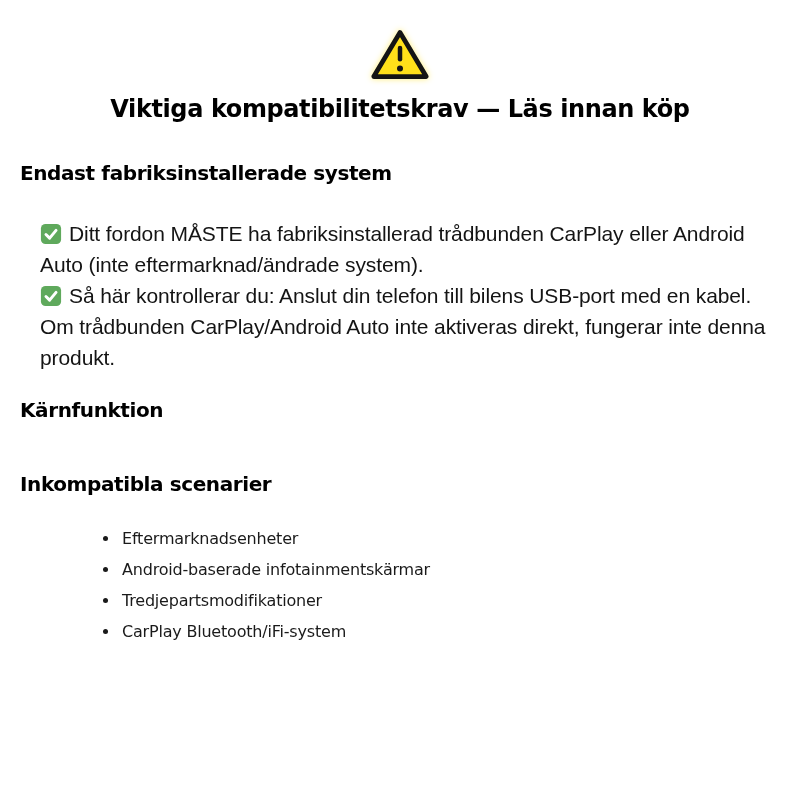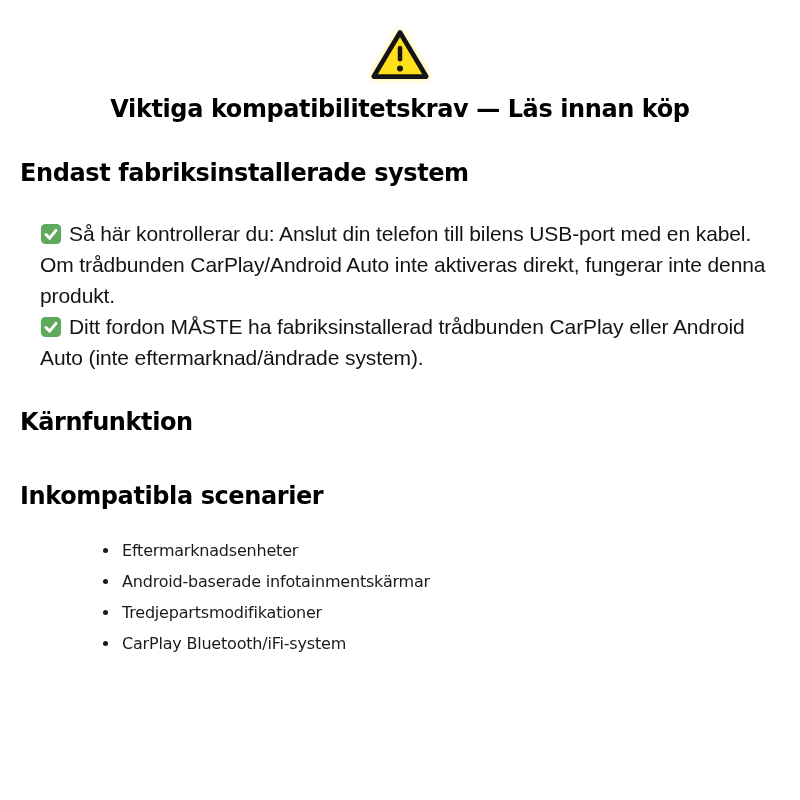--- a/index.html
+++ b/index.html
@@ -24,27 +24,27 @@
     line-height:33px;
     letter-spacing:-0.4px;
     color:#000000;
   }
 
   .section-heading {
     margin:0;
     padding-left:20px;
     font-family:"DejaVu Sans", sans-serif;
     font-weight:bold;
-    font-size:24px;
+    font-size:20px;
     line-height:38px;
     letter-spacing:-0.4px;
     color:#000000;
   }
   .heading-1 { margin-top:28px; }
-  .heading-2 { margin-top:30px; }
+  .heading-2 { margin-top:18px; }
   .heading-3 { margin-top:36px; }
 
   .para-block {
     margin:0 16px 0 40px;
     max-width:744px;
     font-size:21px;
     line-height:31px;
     letter-spacing:-0.1px;
     color:#141414;
   }
@@ -83,27 +83,27 @@
 
   <div class="doc-title">Viktiga kompatibilitetskrav — Läs innan köp</div>
 
   <h2 class="section-heading heading-1">Endast fabriksinstallerade system</h2>
 
   <div class="para-block block-1">
     <span class="para">
       <span class="inline-icon"><svg class="check-svg" viewBox="0 0 24 24" aria-hidden="true">
             <rect x="1" y="1" width="22" height="22" rx="5" fill="#5fa95c"></rect>
             <path d="M6.5 12.5 L10.5 16.5 L17.5 8" stroke="#ffffff" stroke-width="3.2" fill="none" stroke-linecap="round" stroke-linejoin="round"></path>
-          </svg></span><span>Så här kontrollerar du: Anslut din telefon till bilens USB-port med en kabel. Om trådbunden CarPlay/Android Auto inte aktiveras direkt, fungerar inte denna produkt.</span>
+          </svg></span><span>Ditt fordon MÅSTE ha fabriksinstallerad trådbunden CarPlay eller Android Auto (inte eftermarknad/ändrade system).</span>
     </span>
     <span class="para">
       <span class="inline-icon"><svg class="check-svg" viewBox="0 0 24 24" aria-hidden="true">
             <rect x="1" y="1" width="22" height="22" rx="5" fill="#5fa95c"></rect>
             <path d="M6.5 12.5 L10.5 16.5 L17.5 8" stroke="#ffffff" stroke-width="3.2" fill="none" stroke-linecap="round" stroke-linejoin="round"></path>
-          </svg></span><span>Ditt fordon MÅSTE ha fabriksinstallerad trådbunden CarPlay eller Android Auto (inte eftermarknad/ändrade system).</span>
+          </svg></span><span>Så här kontrollerar du: Anslut din telefon till bilens USB-port med en kabel. Om trådbunden CarPlay/Android Auto inte aktiveras direkt, fungerar inte denna produkt.</span>
     </span>
   </div>
 
   <h2 class="section-heading heading-2">Kärnfunktion</h2>
 
 
   <h2 class="section-heading heading-3">Inkompatibla scenarier</h2>
 
   <ul class="bullet-list">
     <li>Eftermarknadsenheter</li>

